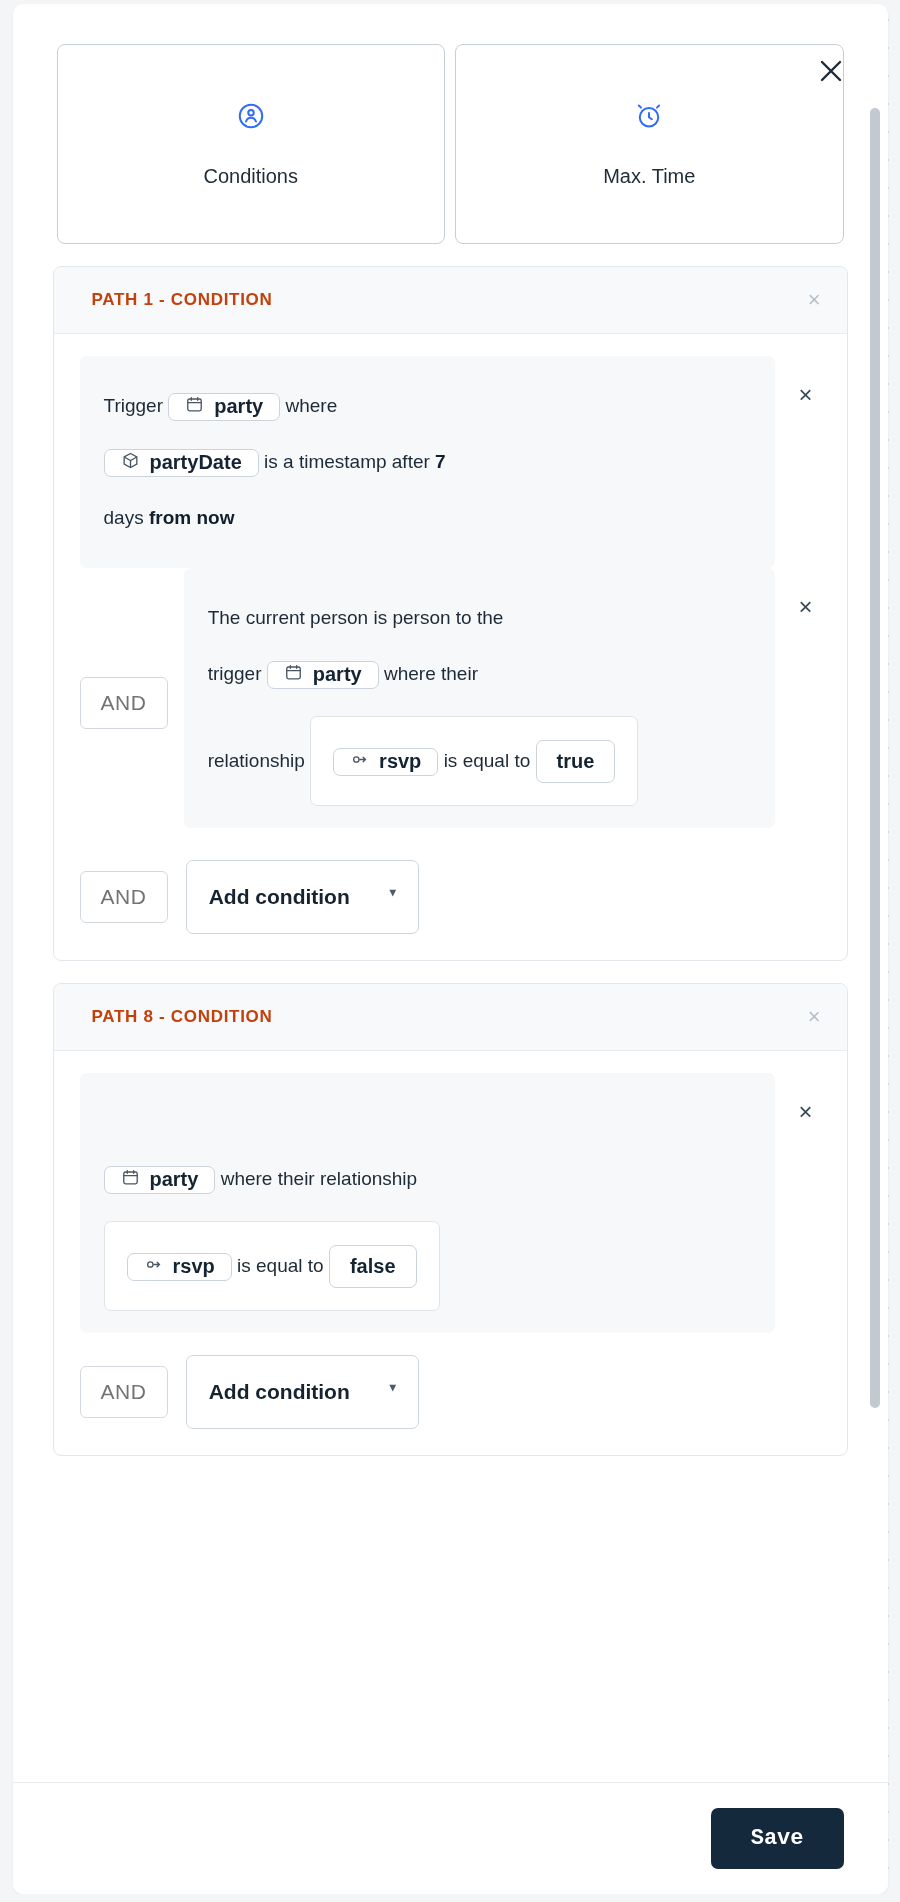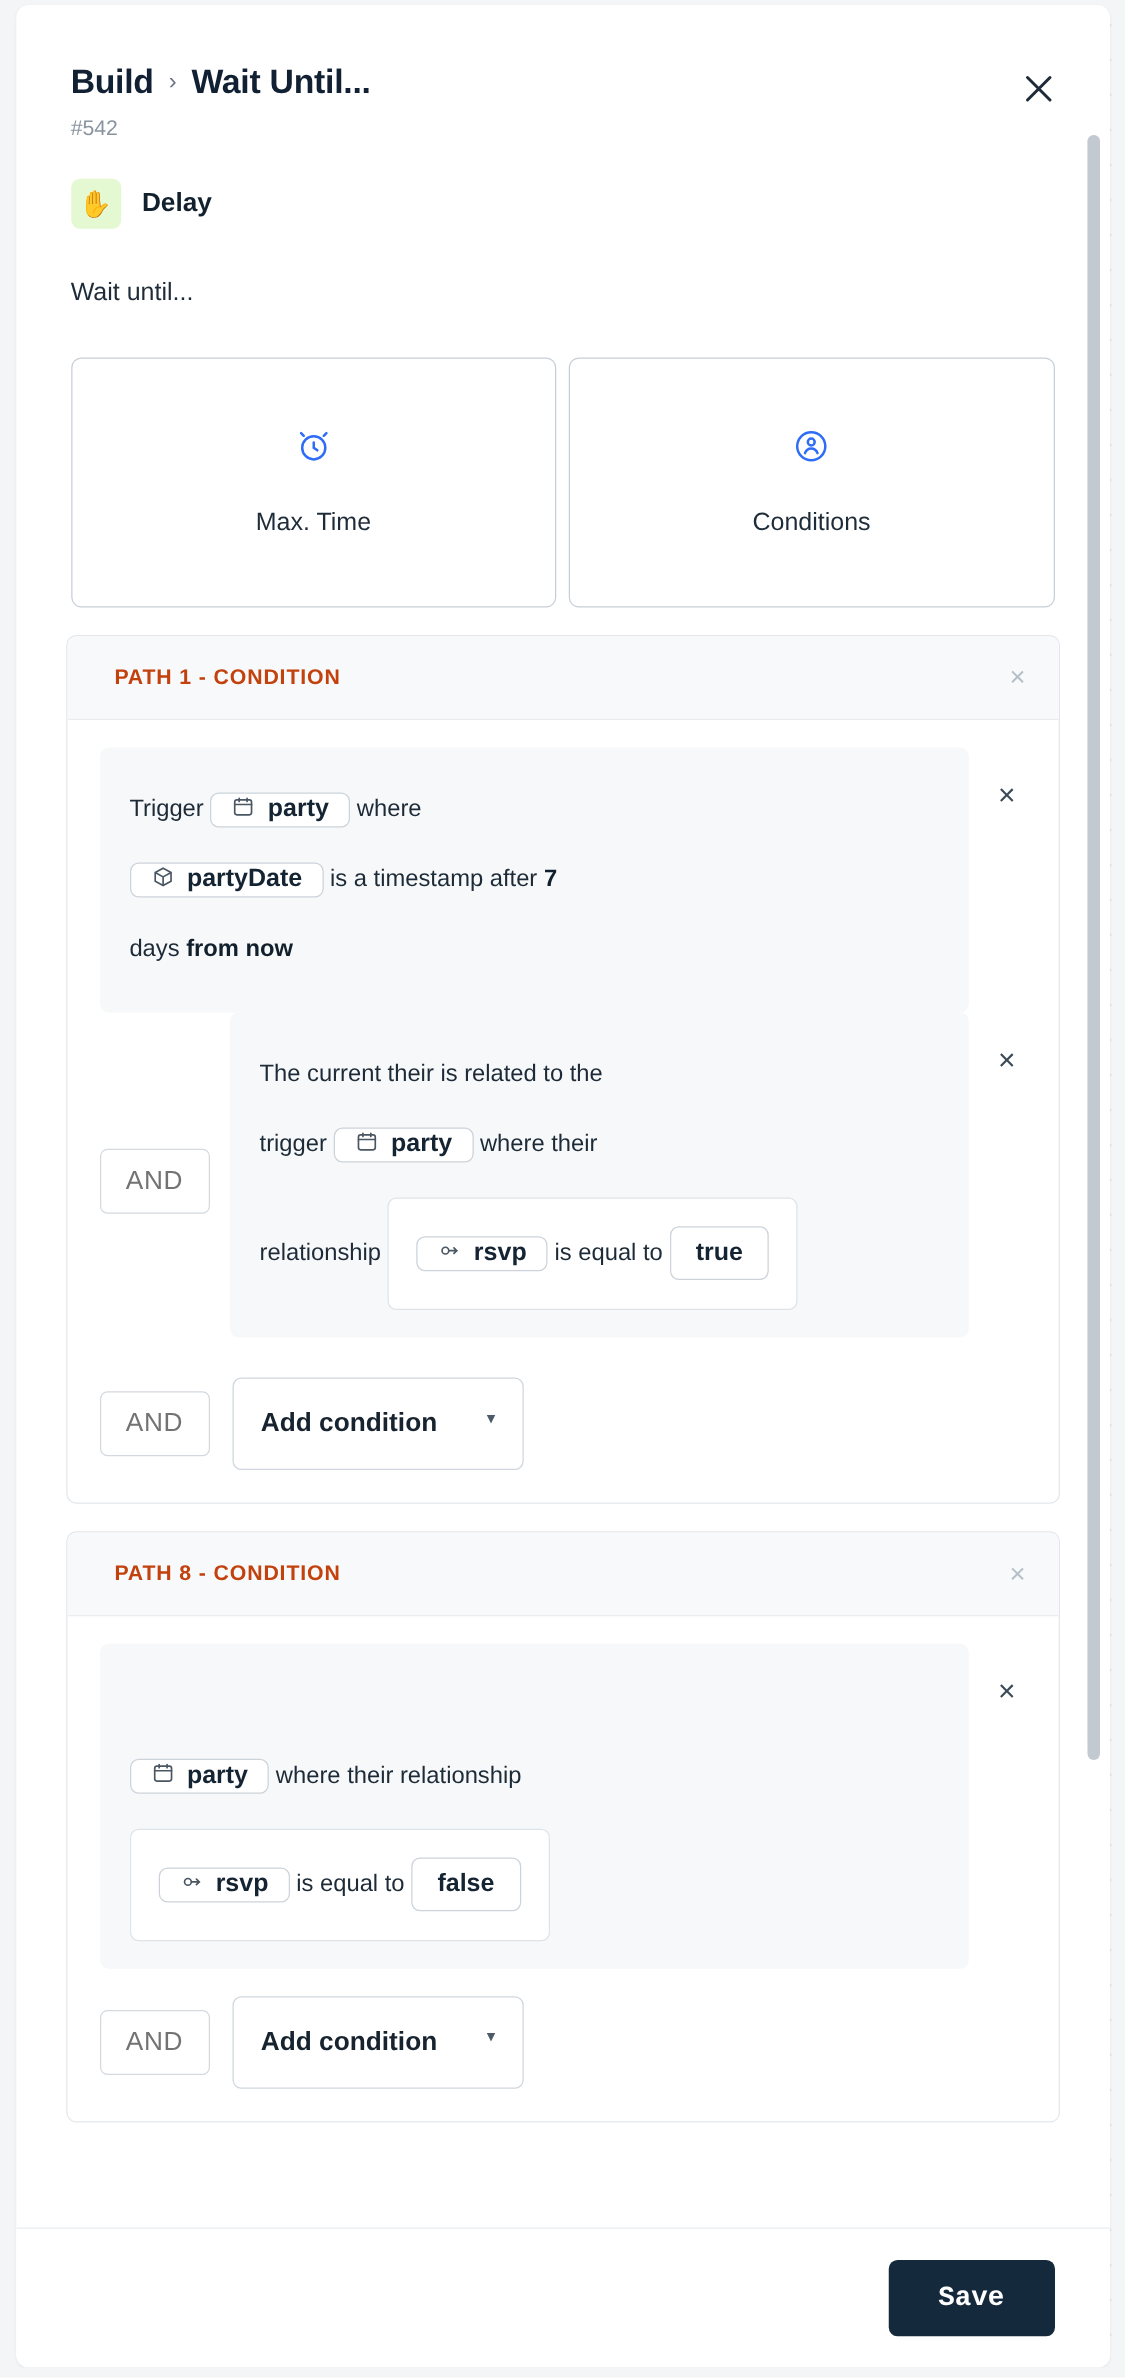--- a/index.html
+++ b/index.html
@@ -295,62 +295,47 @@
     background: #c2c9d0;
     border-radius: 6px;
     cursor: grab;
   }
 </style>
 </head>
 <body>
 
 <div class="panel">
 
-  <div class="header">
-    <div class="breadcrumb">
-      <span>Build</span>
-      <span class="sep">›</span>
-      <span>Wait Until...</span>
-    </div>
-    <div class="node-id">#542</div>
-
-    <div class="delay-row">
-      <div class="delay-badge">✋</div>
-      <div class="delay-label">Delay</div>
-    </div>
-
-    <div class="wait-text">Wait until...</div>
-  </div>
 
   <div class="close-x">
     <svg width="34" height="34" viewBox="0 0 34 34" aria-hidden="true">
       <path d="M8 8 L26 26 M26 8 L8 26" stroke="#1d2b39" stroke-width="2.4" stroke-linecap="round" fill="none"></path>
     </svg>
   </div>
 
   <div class="cards">
+    <div class="card">
+      <span class="ico">
+        <svg width="30" height="30" viewBox="0 0 24 24" fill="none" stroke="#2f6df6" stroke-width="1.6">
+          <circle cx="12" cy="12" r="9"></circle>
+          <circle cx="12" cy="9.3" r="2.2"></circle>
+          <path d="M8 16.4c0.7-2 2.2-3 4-3s3.3 1 4 3" stroke-linecap="round"></path>
+        </svg>
+      </span>
+      <span class="cap">Conditions</span>
+    </div>
     <div class="card">
       <span class="ico">
         <svg width="30" height="30" viewBox="0 0 24 24" fill="none" stroke="#2f6df6" stroke-width="1.6">
           <circle cx="12" cy="13" r="7.4"></circle>
           <path d="M12 9.6V13l2.3 1.6" stroke-linecap="round"></path>
           <path d="M5.6 5.3 3.9 3.6M18.4 5.3l1.7-1.7" stroke-linecap="round"></path>
         </svg>
       </span>
       <span class="cap">Max. Time</span>
-    </div>
-    <div class="card">
-      <span class="ico">
-        <svg width="30" height="30" viewBox="0 0 24 24" fill="none" stroke="#2f6df6" stroke-width="1.6">
-          <circle cx="12" cy="12" r="9"></circle>
-          <circle cx="12" cy="9.3" r="2.2"></circle>
-          <path d="M8 16.4c0.7-2 2.2-3 4-3s3.3 1 4 3" stroke-linecap="round"></path>
-        </svg>
-      </span>
-      <span class="cap">Conditions</span>
     </div>
   </div>
 
   <div class="path">
     <div class="path-head">
       <span class="path-title">PATH 1 - CONDITION</span>
       <span class="path-x">×</span>
     </div>
     <div class="path-body">
 
@@ -384,21 +369,21 @@
           <b class="em">from now</b>
         </div>
         <div class="cond-x">×</div>
       </div>
 
       <div class="cond-wrap-row">
         <div class="and-left">
           <span class="and-tag">AND</span>
         </div>
         <div class="cond-box">
-          <span>The current their is related to the</span>
+          <span>The current person is person to the</span>
           <br>
           <span>trigger</span>
           <span class="chip">
             <span class="gl">
               <svg width="19" height="19" viewBox="0 0 24 24" fill="none" stroke="#4a5763" stroke-width="1.7">
                 <rect x="3.5" y="5" width="17" height="15" rx="2.2"></rect>
                 <path d="M3.5 9.6h17M8 3.4v3.2M16 3.4v3.2" stroke-linecap="round"></path>
               </svg>
             </span>
             <span>party</span>

